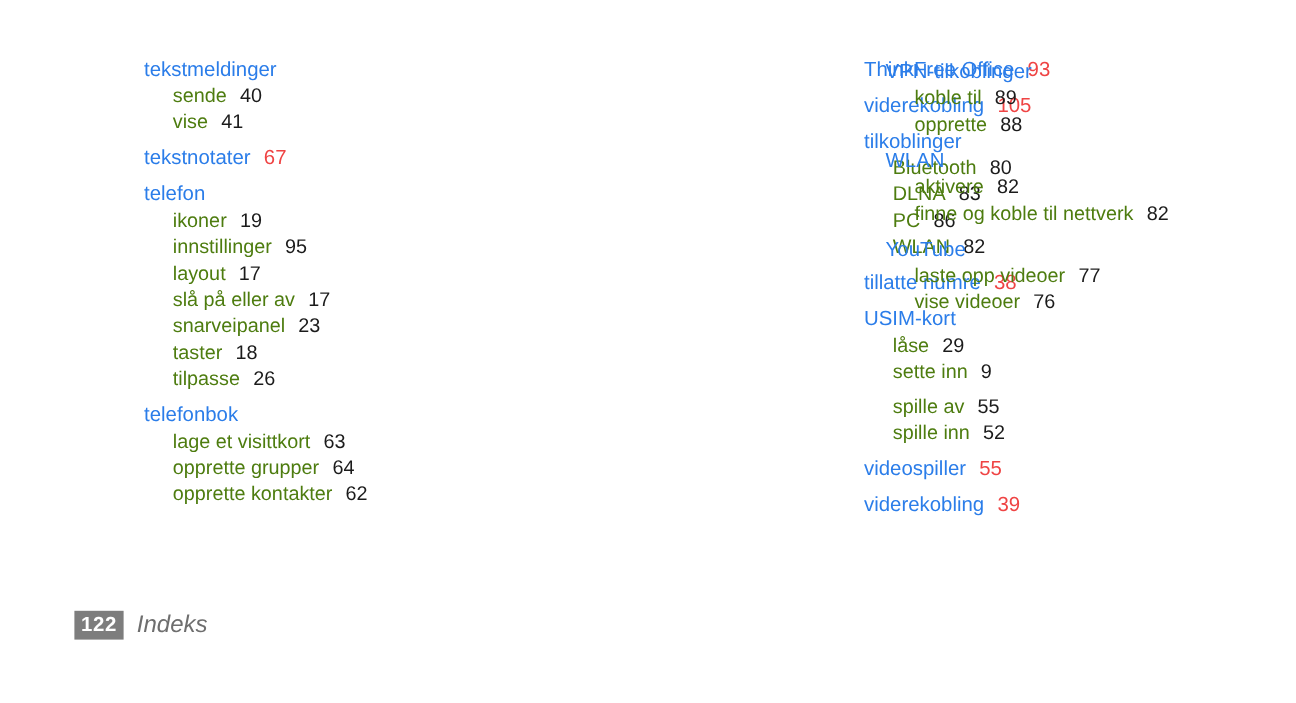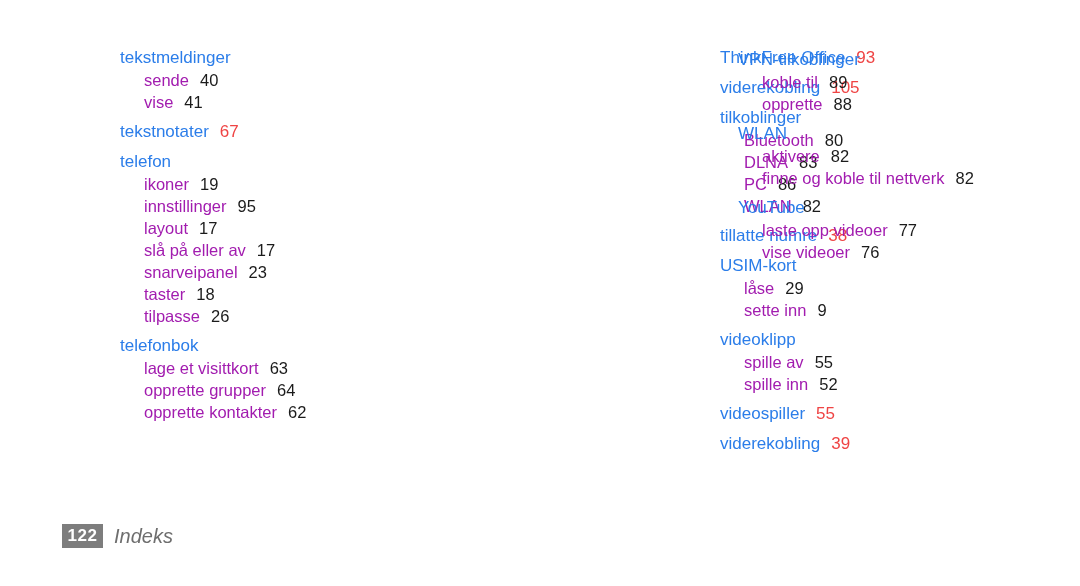--- a/index.html
+++ b/index.html
@@ -67,31 +67,31 @@
     margin-left: 11px;
   }
 
   .sub {
     font-size: 16.5px;
     line-height: 22px;
     color: #1b1b1b;
     white-space: nowrap;
     padding-left: 24px;
   }
-  .sub .label { color: #a21caf; }
+  .sub .label { color: #4d7c0f; }
   .sub .page {
     color: #1b1b1b;
     margin-left: 11px;
   }
 
   
   .footer {
     position: absolute;
     left: 62px;
-    top: 524px;
+    top: 509px;
     display: flex;
     align-items: center;
   }
   .page-box {
     background: #7d7d7d;
     color: #ffffff;
     font-size: 17px;
     font-weight: 700;
     line-height: 24px;
     height: 24px;
@@ -159,21 +159,20 @@
         </div>
         <div class="group">
           <div class="entry"><span class="label">tillatte numre</span><span class="page">38</span></div>
         </div>
         <div class="group">
           <div class="entry"><span class="label">USIM-kort</span></div>
           <div class="sub"><span class="label">låse</span><span class="page">29</span></div>
           <div class="sub"><span class="label">sette inn</span><span class="page">9</span></div>
         </div>
         <div class="group">
-          <div class="entry"><span class="label">videoklipp</span></div>
           <div class="sub"><span class="label">spille av</span><span class="page">55</span></div>
           <div class="sub"><span class="label">spille inn</span><span class="page">52</span></div>
         </div>
         <div class="group">
           <div class="entry"><span class="label">videospiller</span><span class="page">55</span></div>
         </div>
         <div class="group">
           <div class="entry"><span class="label">viderekobling</span><span class="page">39</span></div>
         </div>
       </div>

